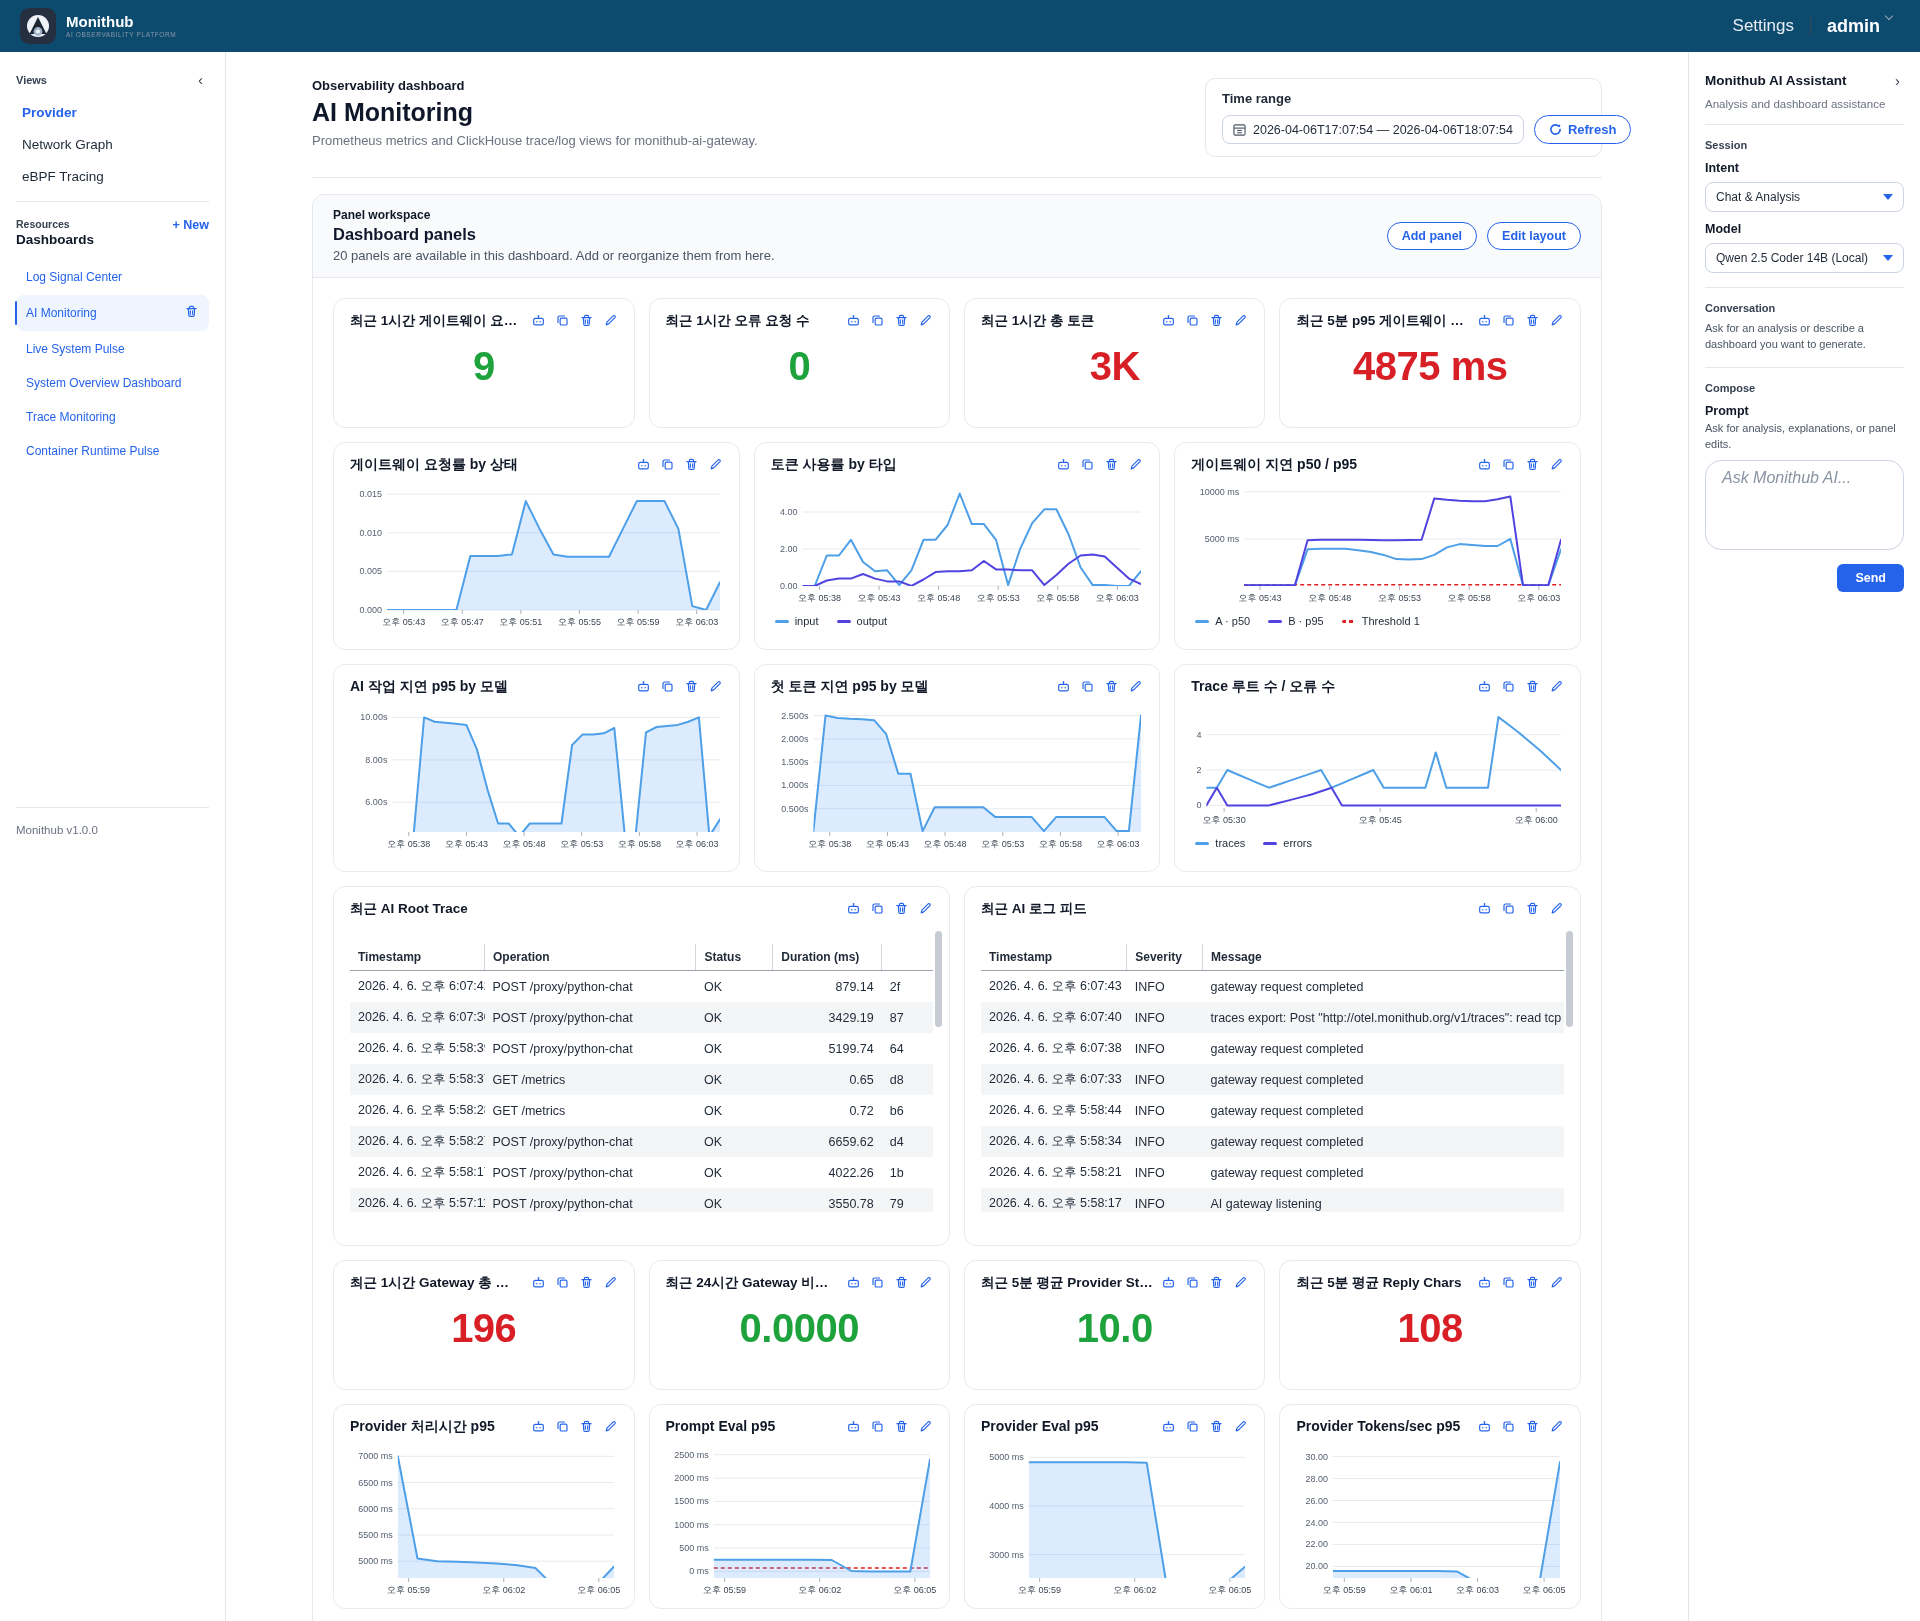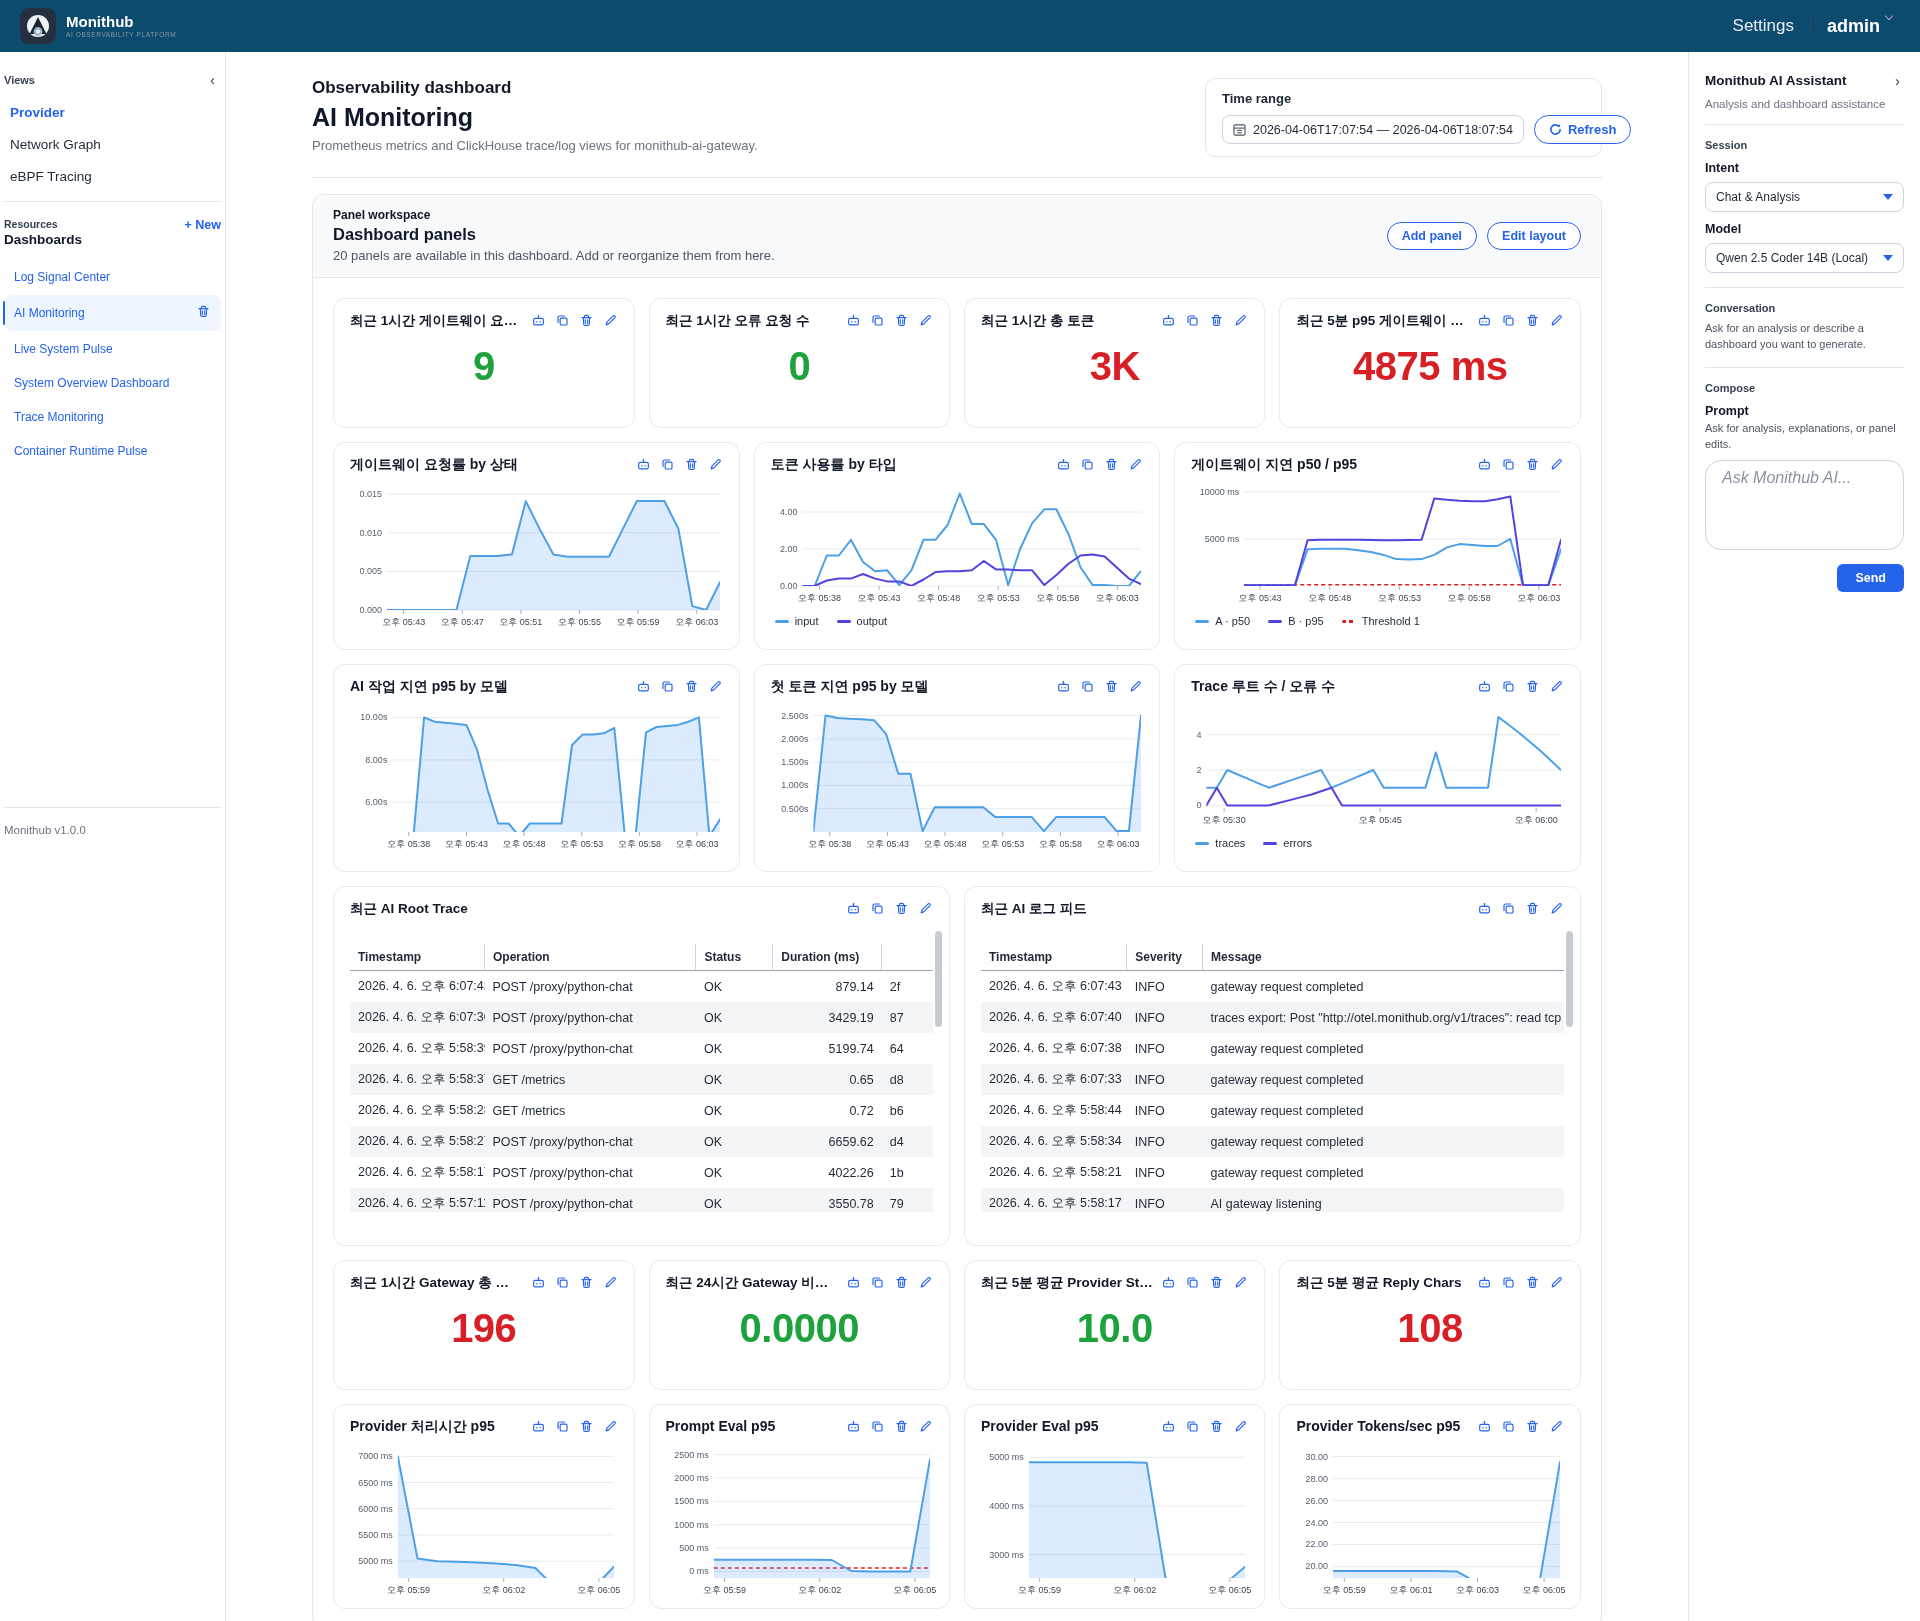--- a/index.html
+++ b/index.html
@@ -10,42 +10,42 @@
   .logo-mark { width:36px; height:36px; border-radius:9px; background:#252f3f; display:flex; align-items:center; justify-content:center; }
   .brand-text .name { color:#fff; font-size:15px; font-weight:bold; line-height:1.1; }
   .brand-text .sub { color:#8b97a8; font-size:6.5px; letter-spacing:.6px; text-transform:uppercase; }
   .top-right { display:flex; align-items:center; gap:16px; }
   .top-link { color:#e8edf4; font-size:17px; cursor:pointer; }
   .top-divider { width:1px; height:18px; background:#3a4556; }
   .user-menu { color:#fff; font-size:18px; font-weight:bold; display:flex; align-items:flex-start; gap:6px; cursor:pointer; }
   .chev { display:inline-block; width:6px; height:6px; border-right:1.5px solid #9aa7b8; border-bottom:1.5px solid #9aa7b8; transform:rotate(45deg); margin-top:-3px; }
   
   .shell { display:flex; height:1569px; }
-  .sidebar { width:226px; border-right:1px solid #e2e6ea; padding:18px 4px; flex-shrink:0; }
+  .sidebar { width:226px; border-right:1px solid #e2e6ea; padding:18px 16px; flex-shrink:0; }
   .side-head { display:flex; justify-content:space-between; align-items:center; }
   .side-head .lbl { font-size:11px; font-weight:bold; color:#374151; }
   .collapse-btn { color:#374151; font-size:15px; cursor:pointer; line-height:1; padding:2px 6px; }
   .views-list { margin:16px 0 0 6px; }
   .view-item { font-size:13.5px; color:#1f2937; margin-bottom:17px; cursor:pointer; }
   .view-item.active { color:#2563eb; font-weight:bold; }
   .side-divider { border-top:1px solid #e5e7eb; margin:14px 0 16px; }
   .res-row { display:flex; justify-content:space-between; align-items:flex-start; }
   .res-labels .small { font-size:10.5px; font-weight:bold; color:#374151; }
   .res-labels .big { font-size:13.5px; font-weight:bold; color:#111827; margin-top:2px; }
   .new-btn { color:#2563eb; font-size:12.5px; font-weight:bold; cursor:pointer; }
   .dash-list { margin-top:14px; }
   .dash-item { position:relative; font-size:12px; color:#2563eb; padding:9px 10px; margin:2px 0; border-radius:8px; cursor:pointer; display:flex; justify-content:space-between; align-items:center; }
   .dash-item.active { background:#eef5ff; }
   .dash-item.active::before { content:""; position:absolute; left:-1px; top:6px; bottom:6px; width:2px; background:#2563eb; border-radius:2px; }
   .side-footer { margin-top:340px; }
   .side-footer .ver { font-size:11.5px; color:#6b7280; margin-top:14px; }
   
   .main { flex:1; padding:26px 86px 40px; min-width:0; }
   .page-head { display:flex; justify-content:space-between; align-items:flex-start; }
-  .eyebrow { font-size:17px; font-weight:bold; color:#111827; }
+  .eyebrow { font-size:13px; font-weight:bold; color:#111827; }
   .page-title { font-size:25px; font-weight:800; color:#0f172a; margin:5px 0 6px; }
   .page-sub { font-size:13px; color:#6b7280; }
   .time-card { border:1px solid #e5e7eb; border-radius:10px; padding:12px 16px; width:397px; }
   .time-card .lbl { font-size:13px; font-weight:bold; margin-bottom:9px; }
   .time-row { display:flex; gap:10px; }
   .time-input { flex:1; border:1px solid #cbd5e1; border-radius:8px; padding:6px 10px; font-size:12.5px; color:#1f2937; display:flex; align-items:center; gap:7px; white-space:nowrap; cursor:pointer; }
   .btn-outline { border:1.5px solid #2563eb; color:#2563eb; font-weight:bold; font-size:13px; border-radius:16px; padding:6px 14px; background:#fff; display:flex; align-items:center; gap:6px; cursor:pointer; }
   .head-divider { border-top:1px solid #e5e7eb; margin:20px 0 16px; }
   
   .ws-card { border:1px solid #e5e7eb; border-radius:12px; }

